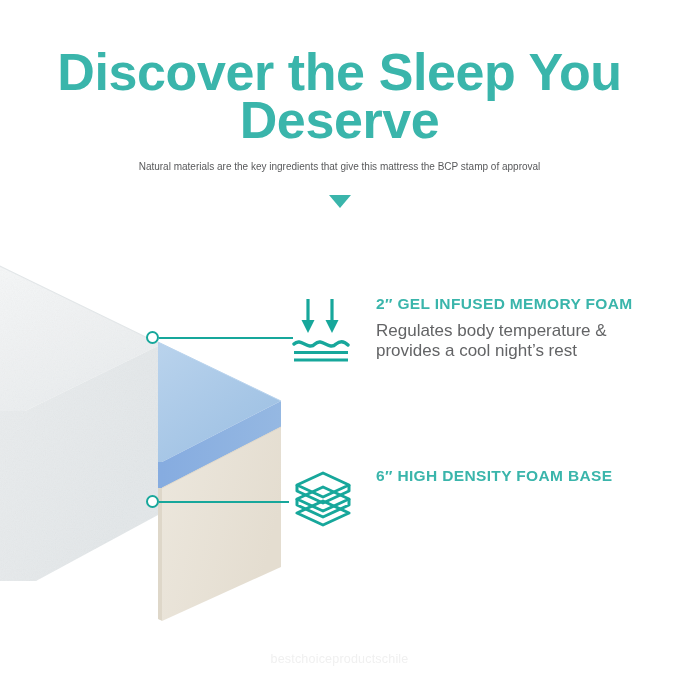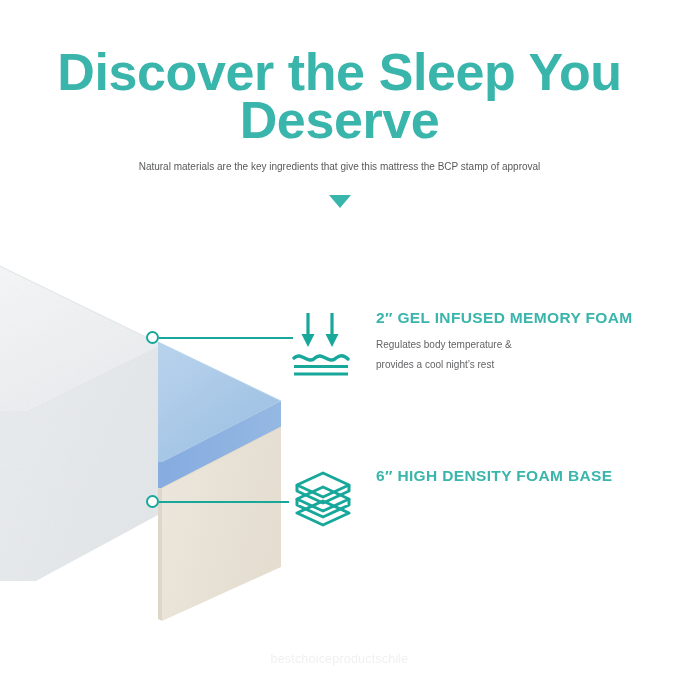--- a/index.html
+++ b/index.html
@@ -100,21 +100,21 @@
   .callout--gel .callout-line  { width: 134px; }
   .callout--base .callout-line { width: 130px; }
 
   
   .feature {
     position: absolute;
     left: 292px;
     display: flex;
     align-items: flex-start;
   }
-  .feature--gel  { top: 308px; justify-content: flex-end; }
+  .feature--gel  { top: 294px; justify-content: flex-end; }
   .feature--base { top: 466px; }
 
   .feature-icon {
     width: 62px;
     flex: 0 0 62px;
     padding-top: 2px;
   }
   .feature--base .feature-icon { padding-top: 4px; }
   .feature-icon svg { display: block; }
 
@@ -128,21 +128,21 @@
     line-height: 19px;
     font-weight: bold;
     letter-spacing: 0.35px;
     color: #3ab5ab;
     white-space: nowrap;
     font-family: "Liberation Sans", sans-serif;
   }
   .feature-desc {
     margin: 0;
     padding-top: 8px;
-    font-size: 10px;
+    font-size: 17px;
     line-height: 20px;
     color: #636466;
     white-space: pre-line;
     font-family: "Liberation Sans", sans-serif;
   }
 
   
   .watermark {
     position: absolute;
     left: 0;

